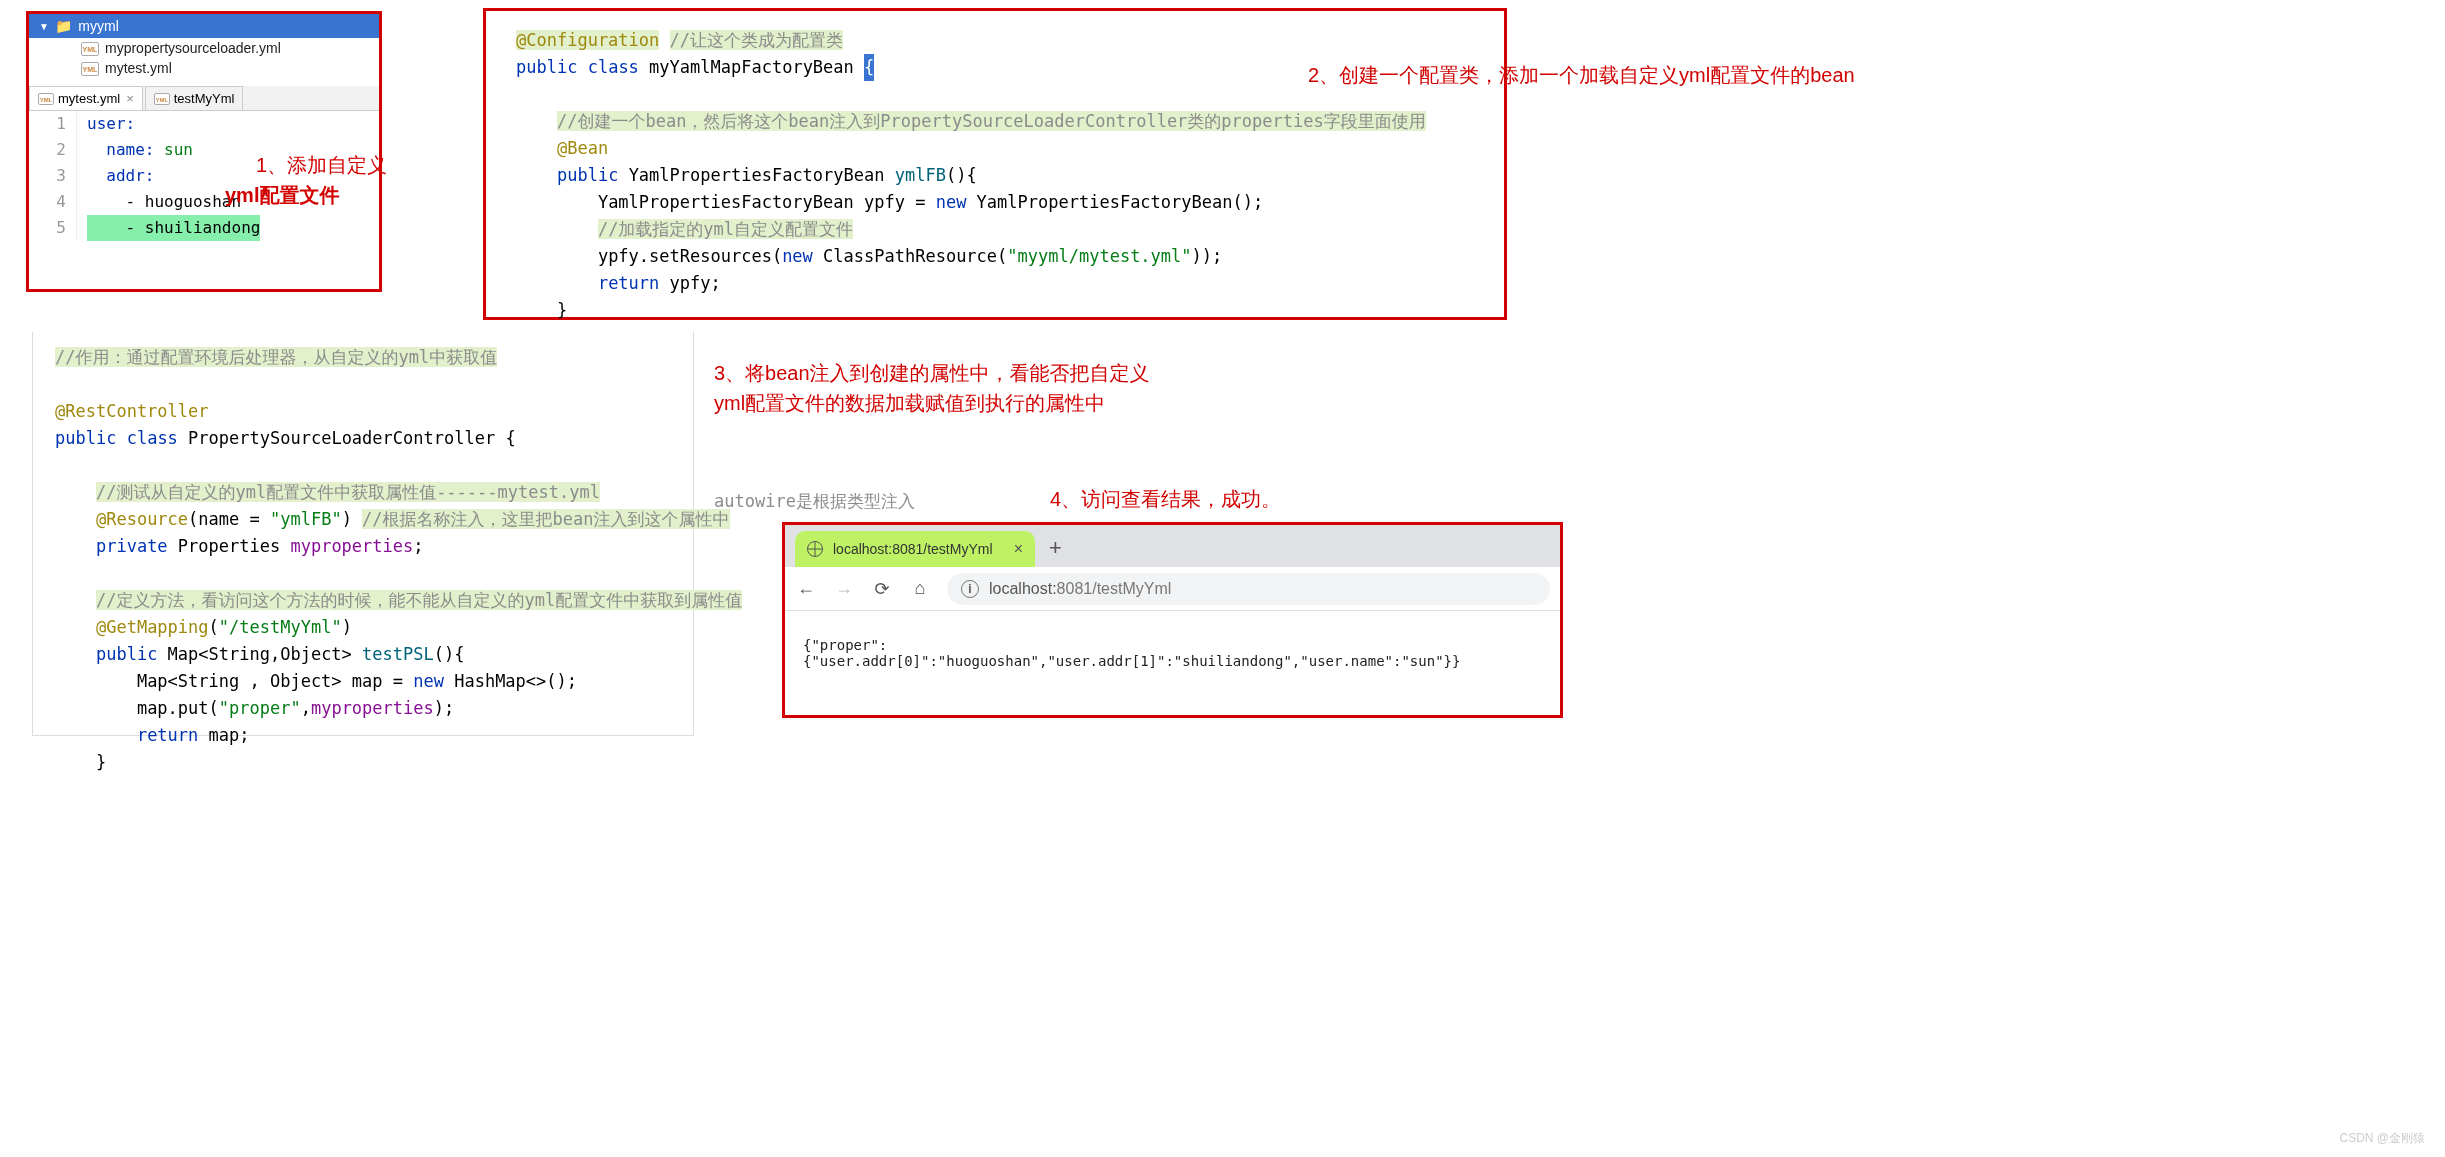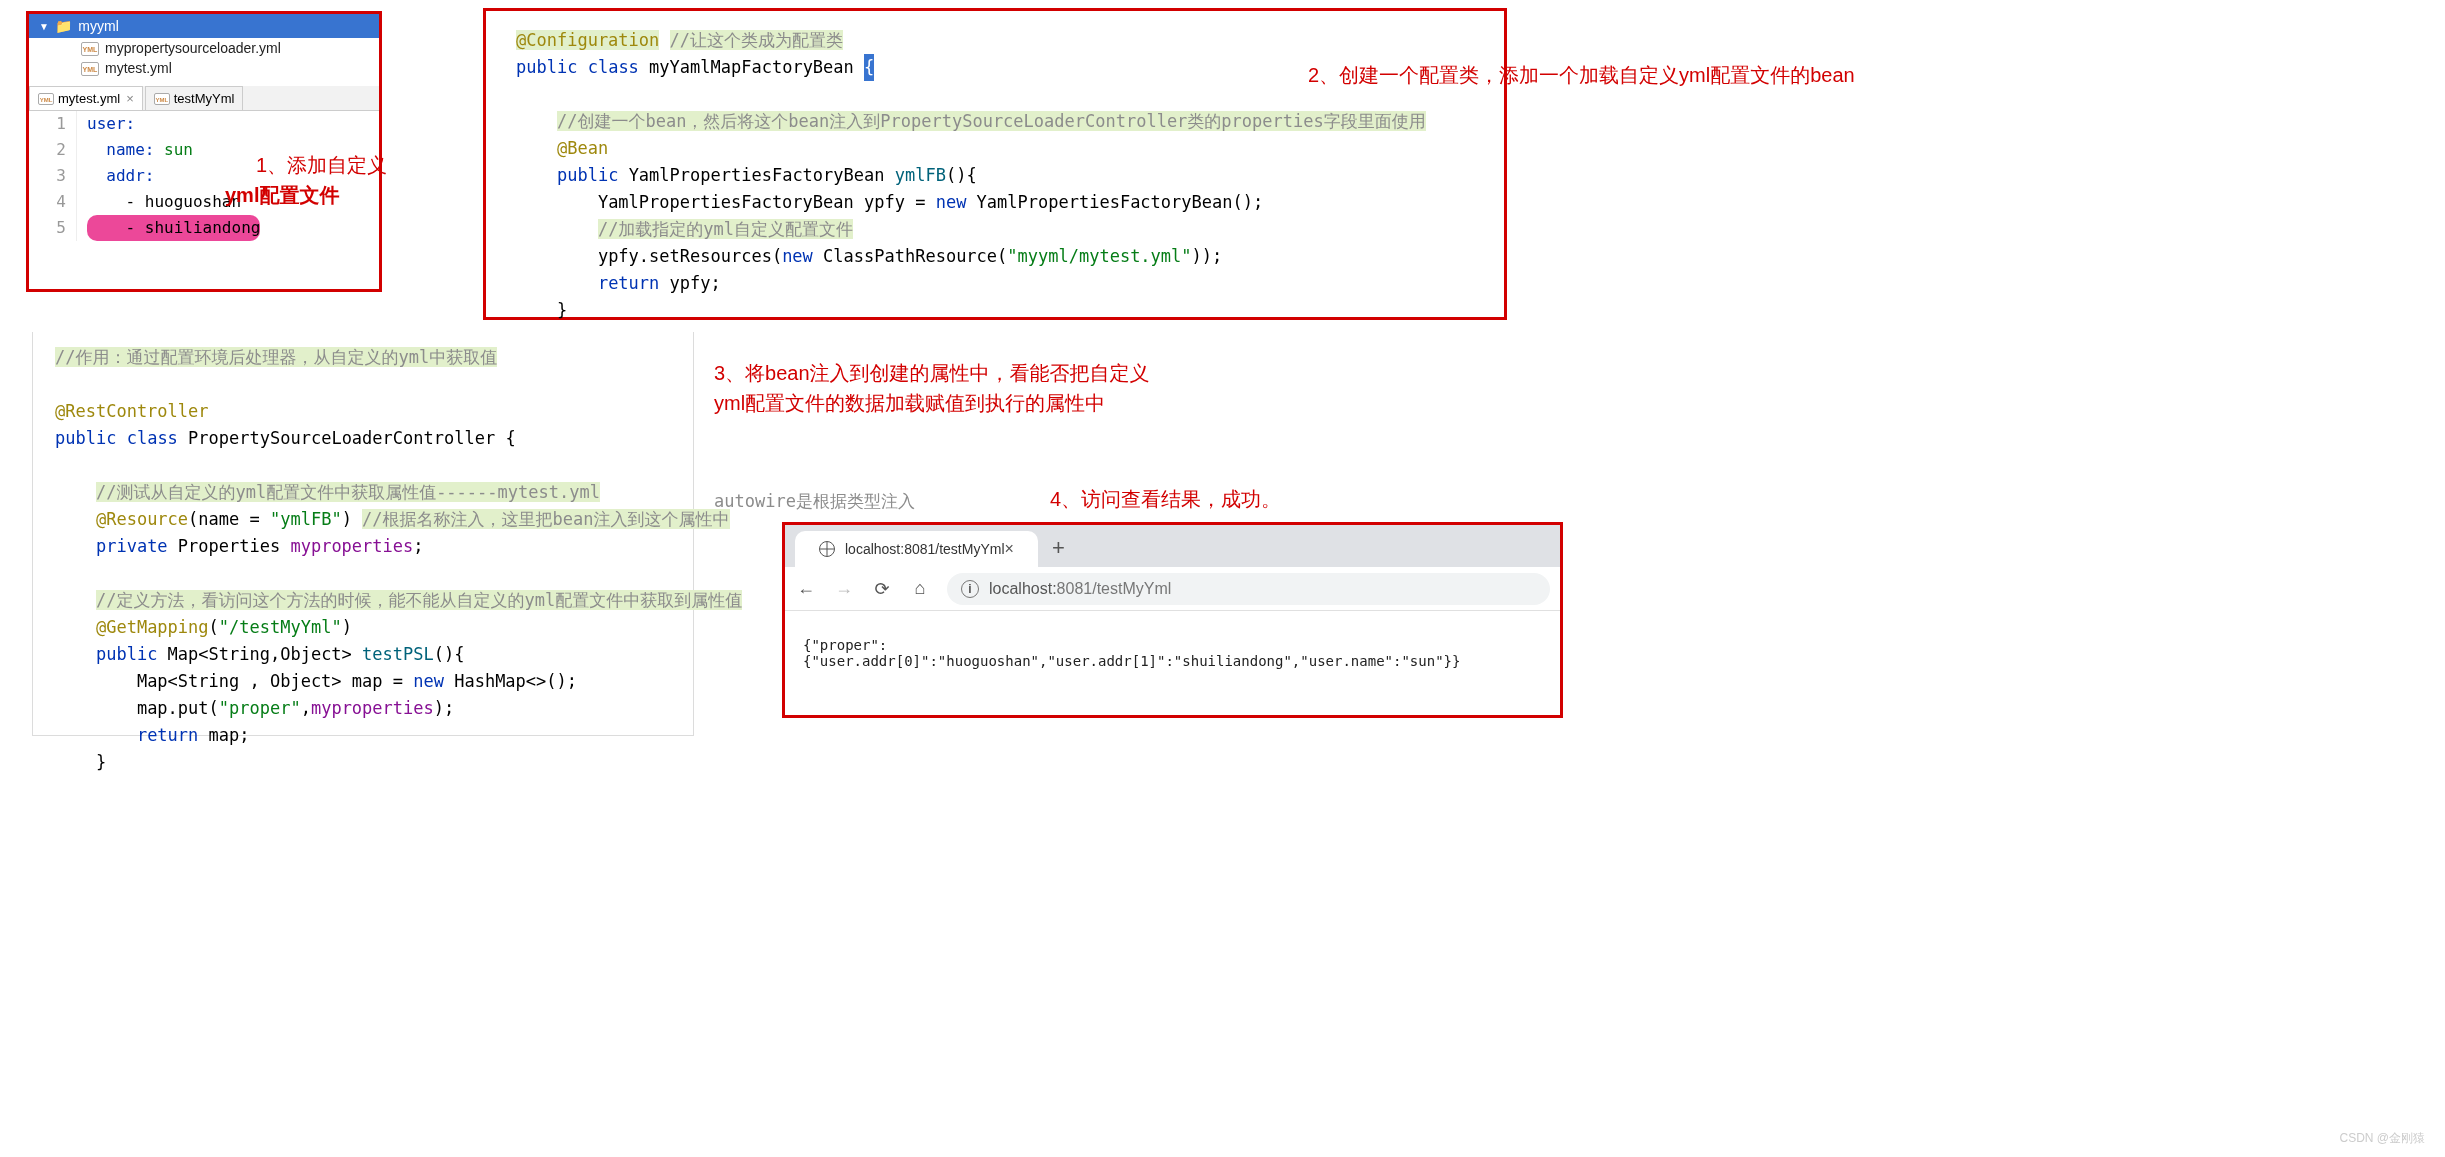--- a/index.html
+++ b/index.html
@@ -19,21 +19,21 @@
   .tabbar { display: flex; border-bottom: 1px solid #ccc; margin-top: 8px; background: #f2f2f2; }
   .tab { padding: 4px 8px; background: #fff; border: 1px solid #ccc; border-bottom: none; font-size: 13px; display: flex; align-items: center; margin-right: 2px; }
   .tab.inactive { background: #f2f2f2; }
   .tab .yml-icon { width: 16px; height: 12px; background: #fff; border: 1px solid #aaa; border-radius: 2px; font-size: 6px; color: #c84; text-align: center; line-height: 12px; margin-right: 4px; font-weight: bold; }
   .tab .close { margin-left: 6px; color: #888; }
   .editor1 { font-family: "Consolas", "Menlo", monospace; font-size: 16px; display: flex; }
   .gutter1 { width: 48px; text-align: right; padding-right: 10px; color: #999; background: #fff; border-right: 1px solid #eee; }
   .gutter1 div { height: 26px; line-height: 26px; }
   .code1 { padding-left: 10px; }
   .code1 .line { height: 26px; line-height: 26px; white-space: pre; }
-  .code1 .line .sel { background: #ec4899; display: inline-block; border-radius: 10px; }
+  .code1 .line .sel { background: #86efac; display: inline-block; }
   .kw { color: #0033b3; }
   .val { color: #067d17; }
 
   
   #box2 { left: 483px; top: 8px; width: 1024px; height: 312px; padding: 16px 4px 4px 30px; }
   .code { font-family: "Consolas", "Menlo", monospace; font-size: 17px; line-height: 27px; white-space: pre; }
   .c-anno { color: #9e880d; }
   .c-anno-hl { color: #9e880d; background: #e2f0cb; }
   .c-comment-hl { color: #8c8c8c; background: #e2f0cb; }
   .c-kw { color: #0033b3; }
@@ -47,21 +47,21 @@
 
   
   #box3 { left: 32px; top: 332px; width: 662px; height: 404px; border: 1px solid #dcdcdc; border-top: none; padding: 12px 4px 4px 22px; }
   #anno3 { left: 714px; top: 358px; width: 500px; }
   #anno3b { left: 1050px; top: 484px; width: 300px; }
   #autowire-note { position: absolute; left: 714px; top: 490px; color: #8c8c8c; font-family: "Consolas","Menlo",monospace; font-size: 17px; }
 
   
   #box4 { left: 782px; top: 522px; width: 781px; height: 196px; }
   .browser-tabbar { height: 42px; background: #dfe1e5; display: flex; align-items: flex-end; padding-left: 10px; }
-  .browser-tab { background: #ffffff; border-radius: 10px 10px 0 0; height: 36px; padding: 0 24px; display: flex; align-items: center; font-size: 14px; color: #333; min-width: 240px; }
+  .browser-tab { background: #bef264; border-radius: 10px 10px 0 0; height: 36px; padding: 0 12px; display: flex; align-items: center; font-size: 14px; color: #333; min-width: 240px; }
   .browser-tab .globe { width: 16px; height: 16px; border: 1.5px solid #555; border-radius: 50%; margin-right: 10px; position: relative; }
   .browser-tab .globe::before { content: ""; position: absolute; left: 0; right: 0; top: 50%; border-top: 1.5px solid #555; transform: translateY(-50%); }
   .browser-tab .globe::after { content: ""; position: absolute; top: 0; bottom: 0; left: 50%; border-left: 1.5px solid #555; transform: translateX(-50%); }
   .browser-tab .tclose { margin-left: auto; color: #555; font-size: 16px; }
   .browser-plus { color: #555; font-size: 22px; padding: 6px 14px; }
   .browser-toolbar { height: 44px; background: #fff; border-bottom: 1px solid #e0e0e0; display: flex; align-items: center; padding: 0 10px; gap: 16px; }
   .nav-icon { color: #555; font-size: 18px; width: 22px; text-align: center; }
   .nav-icon.disabled { color: #bbb; }
   .addrbar { flex: 1; height: 32px; background: #f1f3f4; border-radius: 16px; display: flex; align-items: center; padding: 0 14px; color: #555; font-size: 16px; }
   .addrbar .info { width: 18px; height: 18px; border: 1.5px solid #777; border-radius: 50%; margin-right: 10px; text-align: center; line-height: 16px; font-size: 12px; font-weight: bold; }

